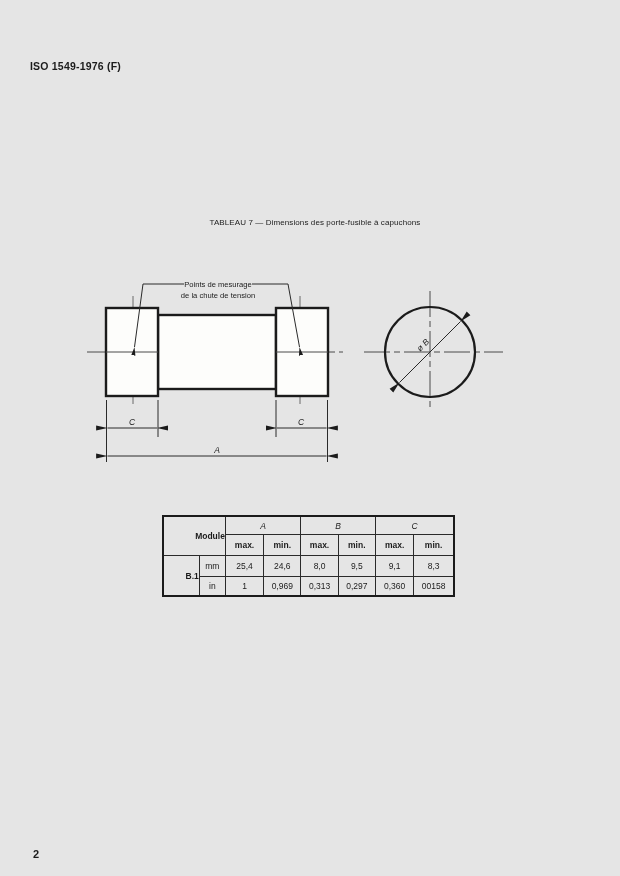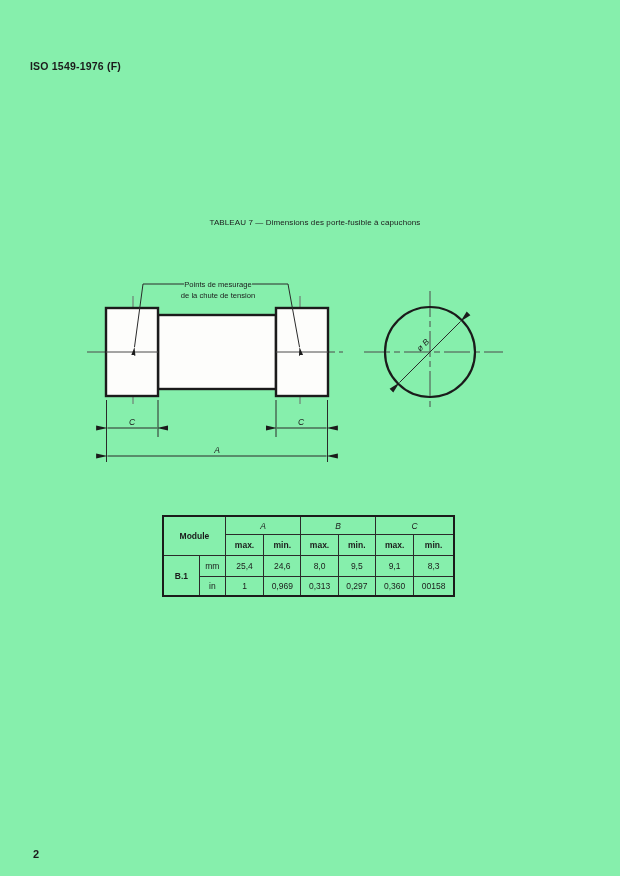--- a/index.html
+++ b/index.html
@@ -1,19 +1,19 @@
 <!DOCTYPE html>
 <html><head>
 <meta charset="utf-8">
 <style>
   html,body{margin:0;padding:0;background:#888;}
   .page{
     position:relative;
     width:620px;height:876px;
-    background:#86efac;
+    background:#e5e5e5;
     font-family:"Liberation Sans", sans-serif;
     color:#1b1b1b;
     overflow:hidden;
     margin:0 auto;
   }
   .doc-ref{
     position:absolute;left:30px;top:60px;
     font-size:10.5px;font-weight:bold;letter-spacing:.2px;
   }
   .tbl-title{
@@ -35,21 +35,21 @@
   .dim-table td{
     border:1px solid #2a2a2a;
     text-align:center;vertical-align:middle;
     padding:0;
     overflow:hidden;white-space:nowrap;
   }
   .dim-table tr.r1 td{height:17px;}
   .dim-table tr.r2 td{height:20px;font-weight:bold;}
   .dim-table tr.r3 td{height:20px;}
   .dim-table tr.r4 td{height:18px;}
-  .dim-table .bold{font-weight:bold;}
+  .dim-table .bold{font-weight:bold;text-align:right;}
   .dim-table .ital{font-style:italic;}
   .page-num{
     position:absolute;left:33px;top:848px;
     font-size:11px;font-weight:bold;
   }
 </style>
 </head>
 <body>
 
 <div class="page">

